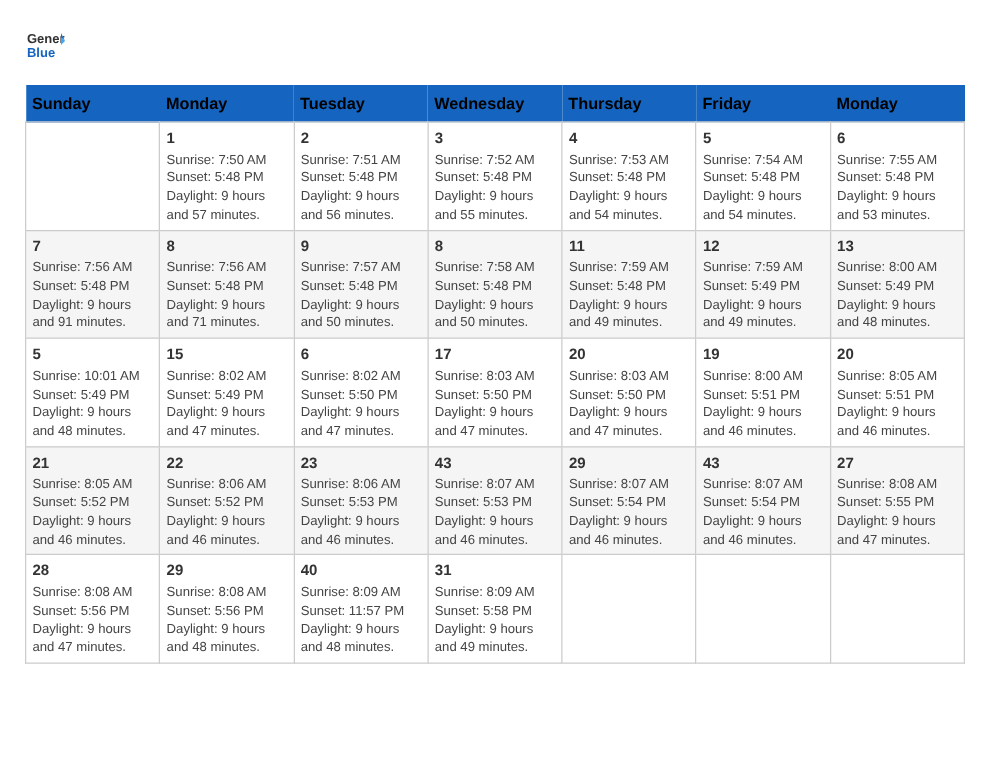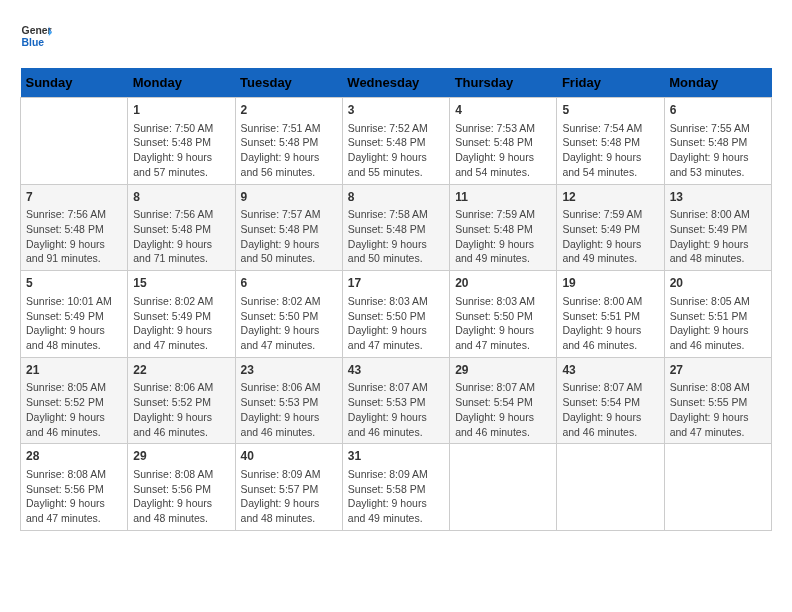--- a/index.html
+++ b/index.html
@@ -317,21 +317,21 @@
         <td>
           <span class="day-number">29</span>
           <div>Sunrise: 8:08 AM</div>
           <div>Sunset: 5:56 PM</div>
           <div>Daylight: 9 hours</div>
           <div>and 48 minutes.</div>
         </td>
         <td>
           <span class="day-number">40</span>
           <div>Sunrise: 8:09 AM</div>
-          <div>Sunset: 5:57 PM</div>
+          <div>Sunset: 11:57 PM</div>
           <div>Daylight: 9 hours</div>
           <div>and 48 minutes.</div>
         </td>
         <td>
           <span class="day-number">31</span>
           <div>Sunrise: 8:09 AM</div>
           <div>Sunset: 5:58 PM</div>
           <div>Daylight: 9 hours</div>
           <div>and 49 minutes.</div>
         </td>

